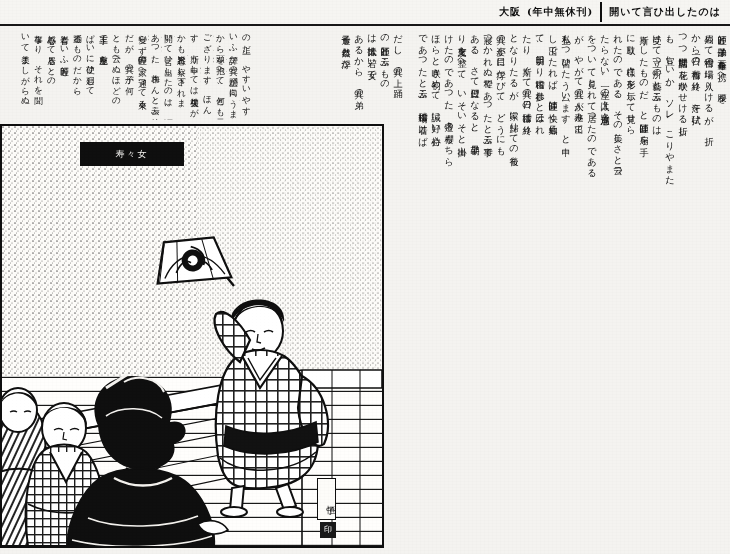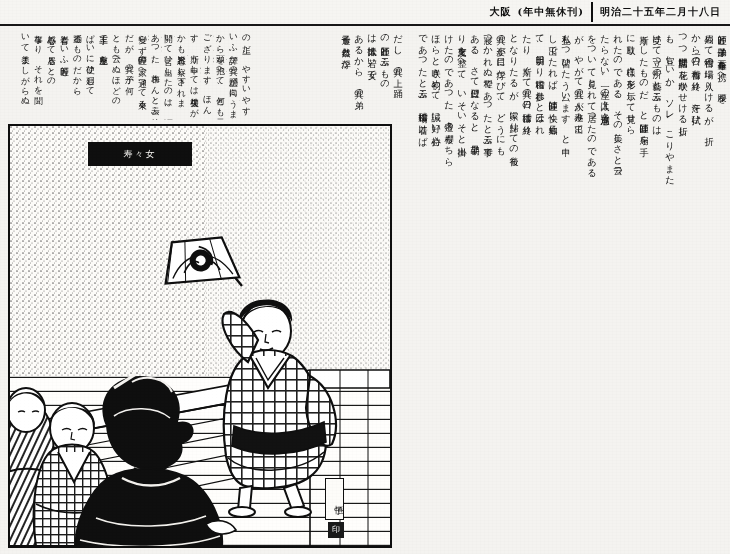--- a/index.html
+++ b/index.html
@@ -133,21 +133,21 @@
   }
   #top-text .col {
     height: 92px;
     font-size: 8.6px;
     line-height: 1.3;
   }
 
   
   .illus {
     position: absolute;
-    left: 8px;
+    left: 0;
     top: 96px;
     width: 384px;
     height: 424px;
     border: 2px solid #111;
     background: #fbfaf7;
     overflow: hidden;
     box-sizing: border-box;
   }
   .illus svg { display: block; }
   .seal {
@@ -195,21 +195,21 @@
     justify-content: center;
     letter-spacing: 2px;
   }
 </style>
 </head>
 <body>
 
 <div id="page">
 
   <div class="masthead">
-    <div class="mh-cell mh-date">明治二十五年二月十八日</div>
+    <div class="mh-cell mh-date">開いて言ひ出したのは</div>
     <div class="mh-rule"></div>
     <div class="mh-cell mh-sub">(年中無休刊)</div>
     <div class="mh-cell mh-paper">大阪</div>
   </div>
 
   <div class="body-area">
 
     <div class="text-block" id="right-text">
       <div class="col">師匠と弟子は三蓋傘を携へ、腰を</div>
       <div class="col">屈めて稽古の場に入りけるが、折</div>

